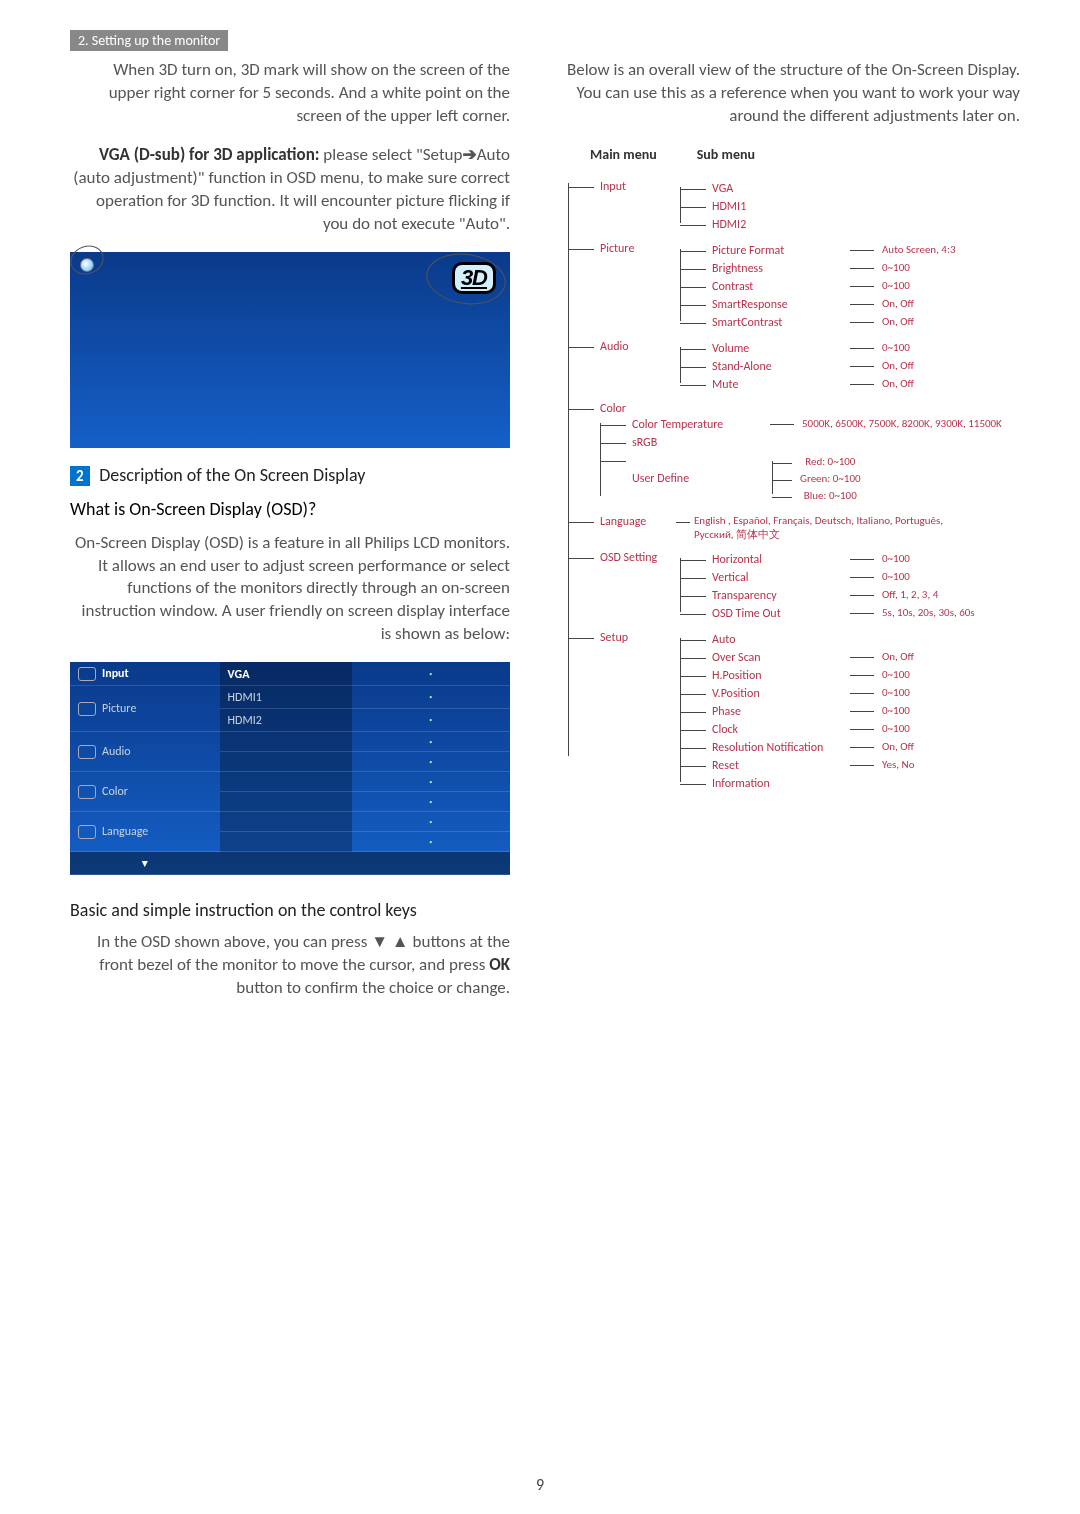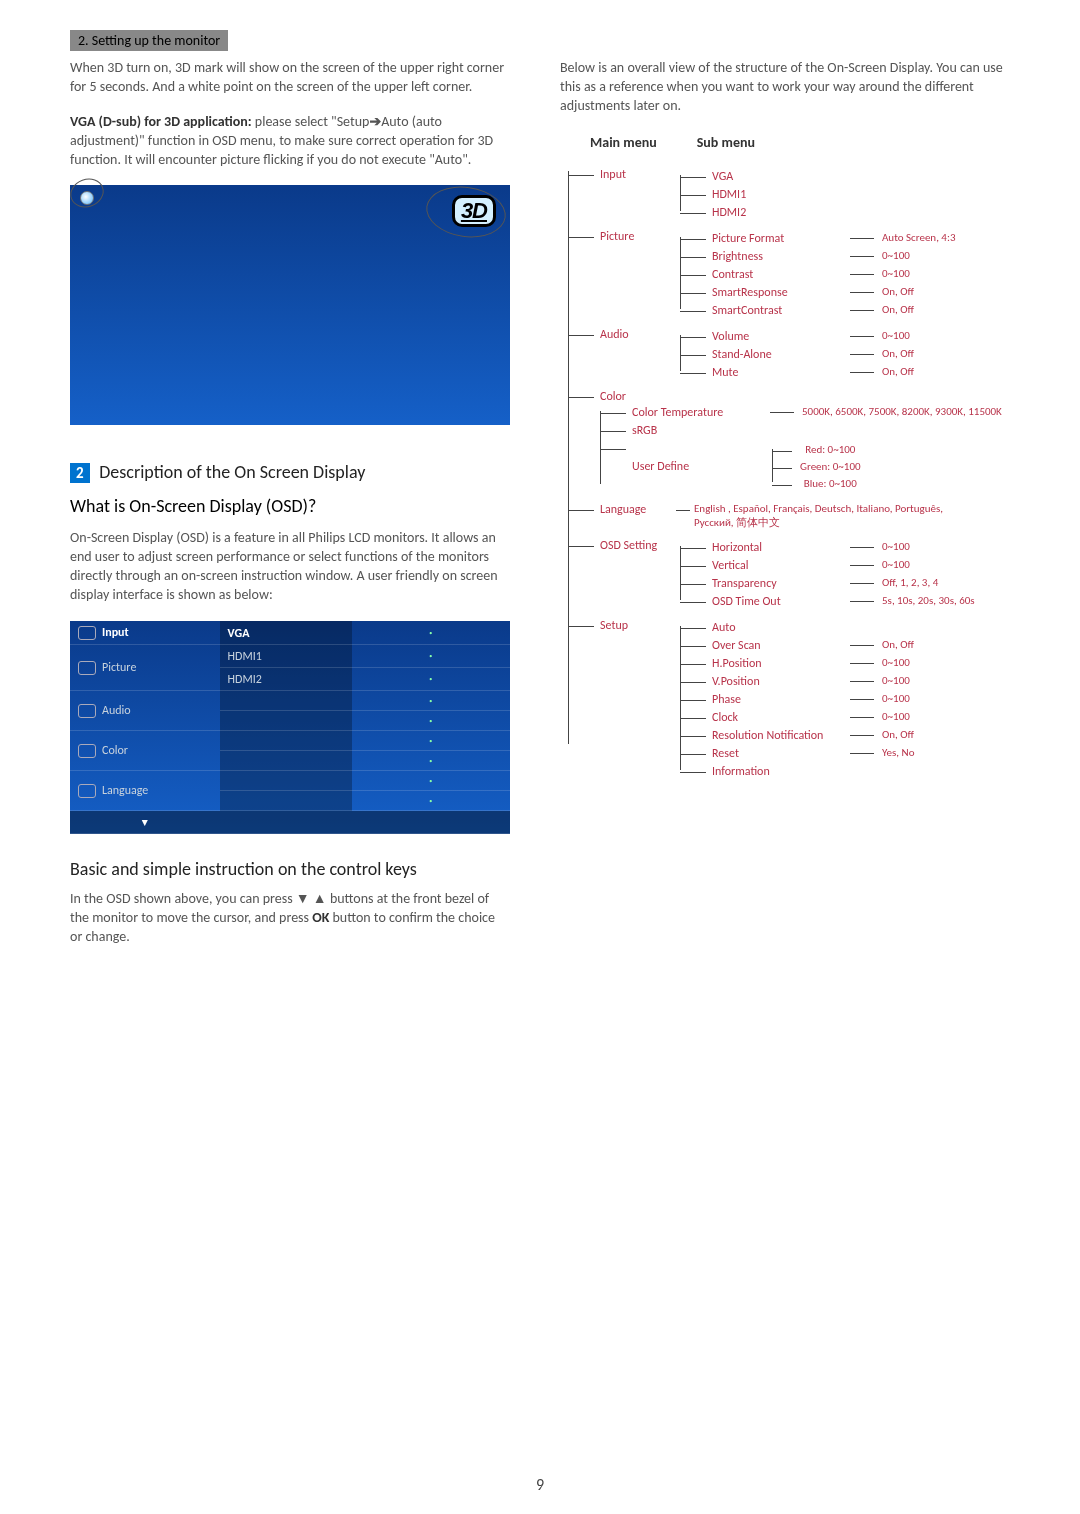--- a/index.html
+++ b/index.html
@@ -7,51 +7,52 @@
     font-family: "Gill Sans", "Gill Sans MT", Calibri, sans-serif;
     background: #fff;
     color: #333;
     width: 1080px;
     height: 1514px;
     position: relative;
     padding: 30px 60px 20px 70px;
   }
   .section-tag {
     background: #888;
-    color: #000000;
+    color: #ffffff;
     font-size: 14px;
     padding: 2px 8px;
     display: inline-block;
     margin-bottom: 8px;
   }
   .columns {
     display: flex;
     gap: 50px;
   }
   .col {
     flex: 1;
     min-width: 0;
   }
   .col-left { max-width: 440px; }
   .col-right { max-width: 460px; }
   p.body {
     color: #555;
-    font-size: 14px;
+    font-size: 17px;
     line-height: 1.35;
     margin-bottom: 16px;
     font-weight: 300;
+    text-align: right;
   }
   .bold { font-weight: 600; color: #333; }
   .arrow { font-weight: 700; }
   .screenshot-3d {
     width: 100%;
-    height: 240px;
+    height: 196px;
     background: linear-gradient(to bottom, #0a3a8a 0%, #1560c8 100%);
     position: relative;
-    margin-bottom: 36px;
+    margin-bottom: 16px;
   }
   .screenshot-3d .whitepoint {
     position: absolute;
     top: 6px; left: 10px;
     width: 14px; height: 14px;
     border-radius: 50%;
     background: radial-gradient(circle at 40% 40%, #fff, #8cf 70%);
     border: 1px solid #777;
   }
   .screenshot-3d .oval {

